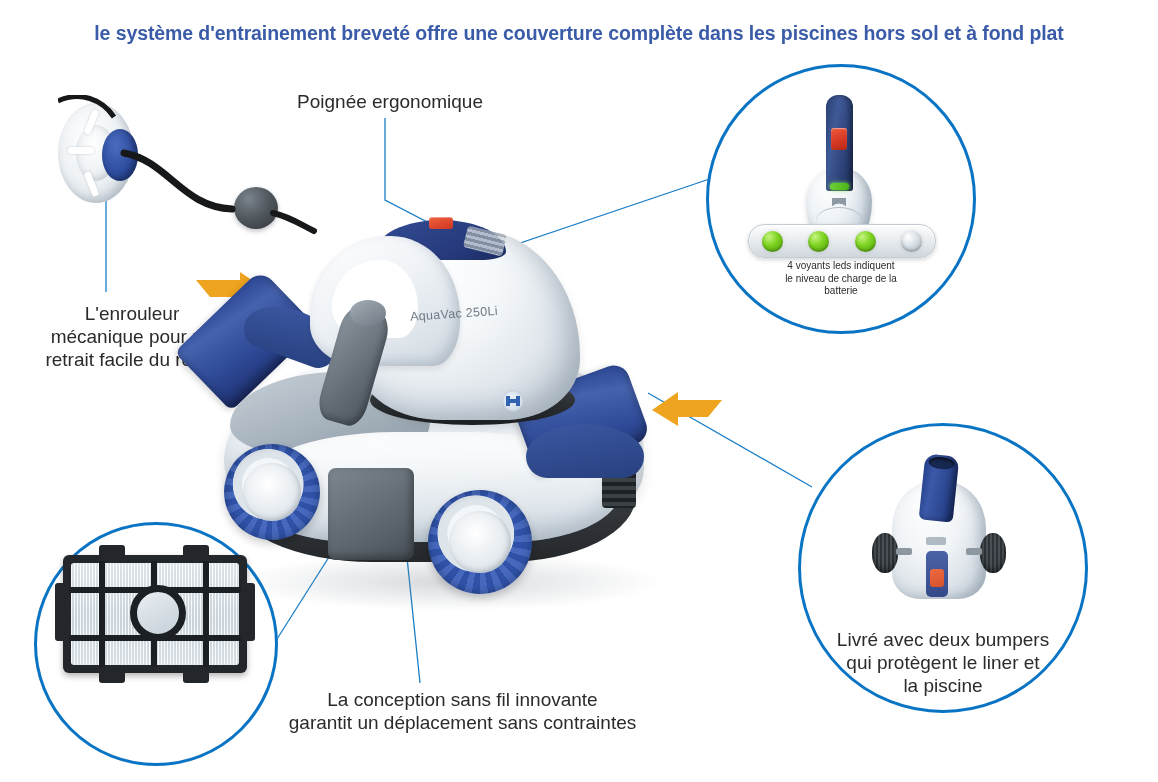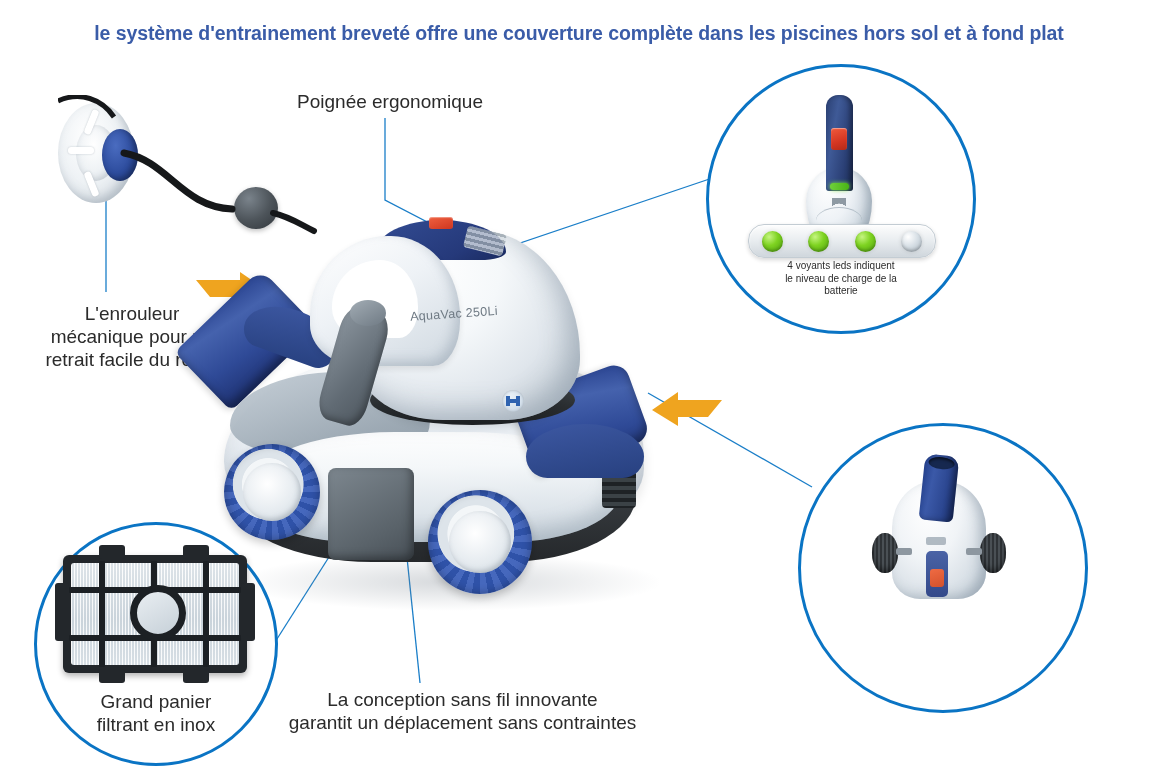--- a/index.html
+++ b/index.html
@@ -398,42 +398,43 @@
     <div class="fv-shell"></div>
     <div class="fv-jet"></div>
     <div class="fv-crest"></div>
     <div class="fv-bumper l"></div>
     <div class="fv-bumper r"></div>
     <div class="fv-axle l"></div>
     <div class="fv-axle r"></div>
     <div class="fv-hatch"></div>
   </div>
 
+  <div class="label" style="left:793px; top:628px; width:300px;">Livré avec deux bumpers
+qui protègent le liner et
+la piscine</div>
 
   <div class="circle" style="left:34px; top:522px; width:244px; height:244px;"></div>
 
   <div id="detail-basket">
     <div class="bk-frame"></div>
     <div class="bk-mesh"></div>
     <div class="bk-rib" style="left:44px;top:16px;width:6px;height:106px;"></div>
     <div class="bk-rib" style="left:96px;top:16px;width:6px;height:106px;"></div>
     <div class="bk-rib" style="left:148px;top:16px;width:6px;height:106px;"></div>
     <div class="bk-rib" style="left:14px;top:42px;width:172px;height:6px;"></div>
     <div class="bk-rib" style="left:14px;top:90px;width:172px;height:6px;"></div>
     <div class="bk-hole"></div>
     <div class="bk-tab" style="left:44px;top:0;width:26px;height:14px;"></div>
     <div class="bk-tab" style="left:128px;top:0;width:26px;height:14px;"></div>
     <div class="bk-tab" style="left:44px;top:124px;width:26px;height:14px;"></div>
     <div class="bk-tab" style="left:128px;top:124px;width:26px;height:14px;"></div>
     <div class="bk-tab" style="left:0;top:38px;width:14px;height:58px;"></div>
     <div class="bk-tab" style="left:186px;top:38px;width:14px;height:58px;"></div>
   </div>
 
-  <div class="label" style="left:46px; top:690px; width:220px;">Grand panier
-filtrant en inox</div>
 
   <div id="reel">
     <div class="rl-disc"></div>
     <div class="rl-inner"></div>
     <div class="rl-spoke" style="left:30px;top:14px;width:7px;height:26px;transform:rotate(22deg);"></div>
     <div class="rl-spoke" style="left:30px;top:76px;width:7px;height:26px;transform:rotate(-22deg);"></div>
     <div class="rl-spoke" style="left:10px;top:52px;width:26px;height:7px;"></div>
     <div class="rl-hub"></div>
     <div class="rl-float"></div>
     <svg style="position:absolute;left:0;top:0;width:270px;height:160px;" viewBox="0 0 270 160">

